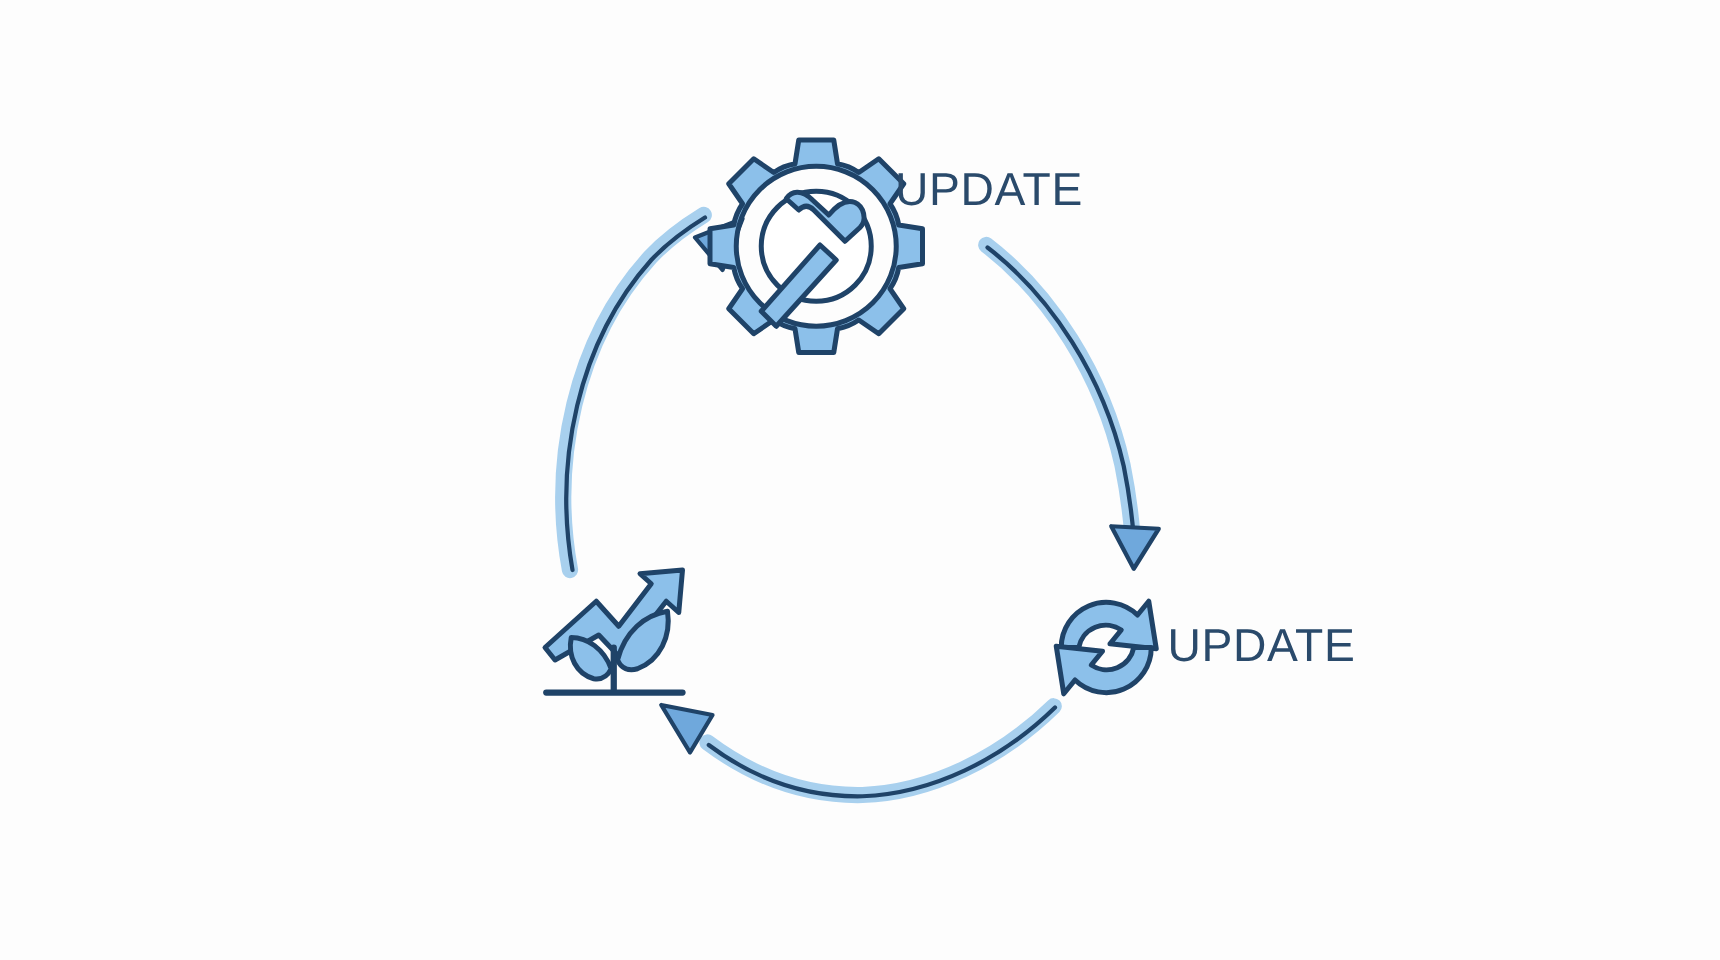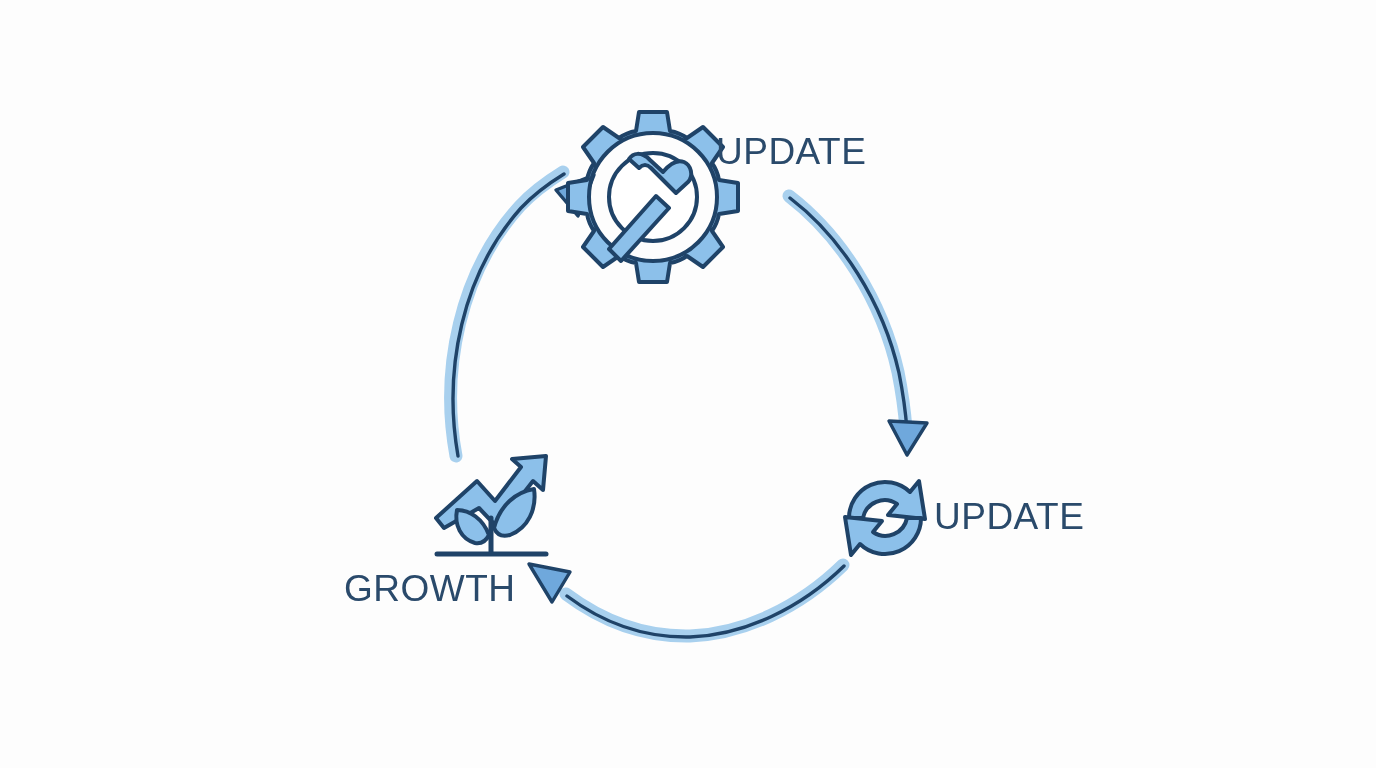--- a/index.html
+++ b/index.html
@@ -114,15 +114,14 @@
 
       <line x1="437" y1="554" x2="546" y2="554" stroke="#1f4368" stroke-width="5" stroke-linecap="round"></line>
     </g>
 
   </svg>
 
   <div class="stage-label" id="label-build">UPDATE</div>
 
   <div class="stage-label" id="label-update">UPDATE</div>
 
-  <div class="stage-label" id="label-growth">GROWTH</div>
 
 </div>
 
 </body></html>

